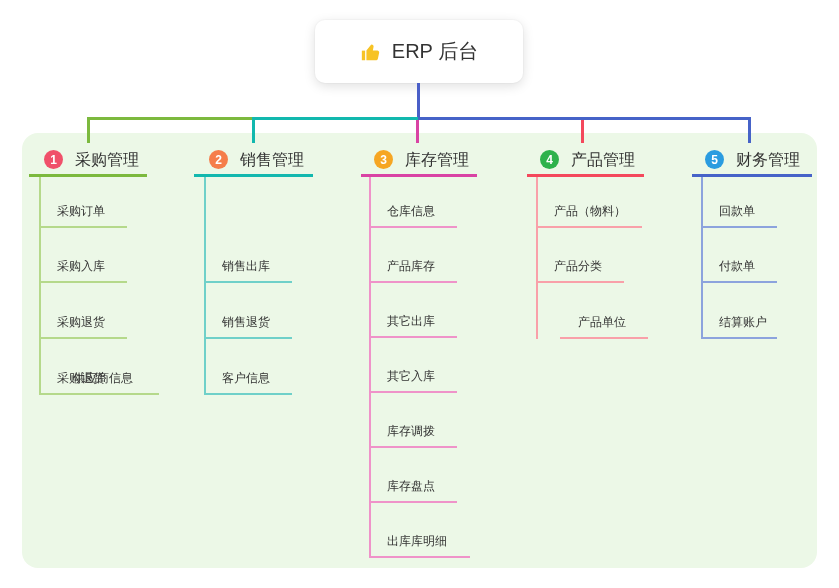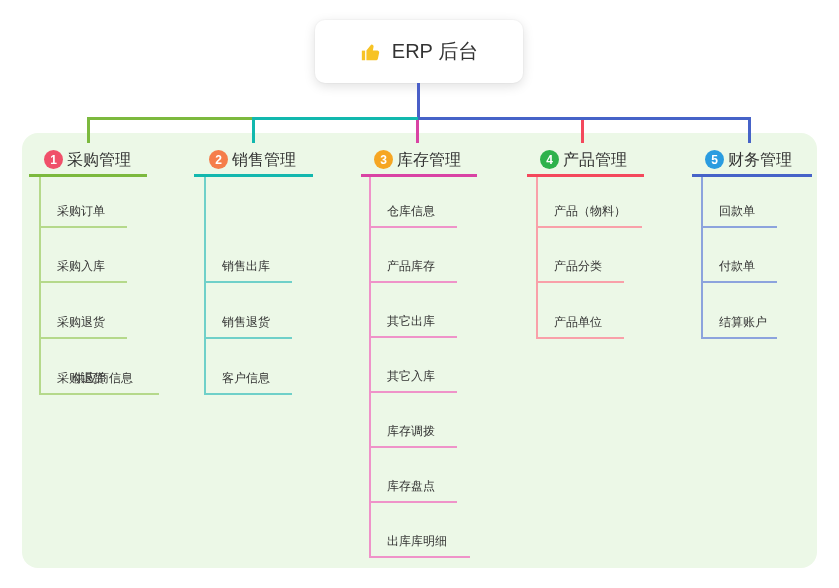--- a/index.html
+++ b/index.html
@@ -21,21 +21,21 @@
   .root-vline{position:absolute;left:417px;top:83px;width:3px;height:35px;background:#4a5fc8;}
   .branch{position:absolute;left:0;top:0;width:839px;height:588px;pointer-events:none;}
   .branch > *{pointer-events:auto;}
   .bus{position:absolute;top:117px;height:3px;background:var(--main);}
   .drop{position:absolute;width:3px;background:var(--main);}
   .badge{
     position:absolute;top:150px;width:19px;height:19px;border-radius:50%;
     background:var(--badge);color:#fff;font-size:12px;font-weight:700;
     display:flex;align-items:center;justify-content:center;line-height:1;
   }
-  .blabel{position:absolute;top:149px;font-size:16px;font-weight:500;color:#333;white-space:nowrap;line-height:22px;}
+  .blabel{position:absolute;top:149px;font-size:16px;font-weight:500;color:#333;white-space:nowrap;line-height:22px;margin-left:8px;}
   .bline{position:absolute;top:174px;height:3px;background:var(--main);}
   .spine{position:absolute;width:2px;background:var(--light);}
   .item{
     position:absolute;height:30px;box-sizing:border-box;
     border-bottom:2px solid var(--light);
     display:flex;align-items:flex-end;
   }
   .item span{font-size:12px;color:#333;padding:0 0 6px 18px;white-space:nowrap;line-height:15px;font-family:Liberation Mono, monospace;}
   .thumb{width:22px;height:22px;flex:0 0 auto;}
 </style>
@@ -132,21 +132,21 @@
     <div class="badge" style="left:540px;">4</div>
     <div class="blabel" style="left:563px;">产品管理</div>
     <div class="bline" style="left:527px;width:117px;"></div>
     <div class="spine" style="left:536px;top:177px;height:162px;"></div>
     <div class="item" style="left:536px;top:198px;width:106px;">
         <span>产品（物料）</span>
       </div>
     <div class="item" style="left:536px;top:253px;width:88px;">
         <span>产品分类</span>
       </div>
-    <div class="item" style="left:536px;top:309px;width:88px;">
+    <div class="item" style="left:560px;top:309px;width:88px;">
         <span>产品单位</span>
       </div>
   </div>
 
   <div class="branch" style="--main: #4663c8; --light: #8ca3dd; --badge: #2a9ce0;">
     <div class="bus" style="left:418px;width:333px;"></div>
     <div class="drop" style="left:748px;top:117px;height:26px;"></div>
     <div class="badge" style="left:705px;">5</div>
     <div class="blabel" style="left:728px;">财务管理</div>
     <div class="bline" style="left:692px;width:120px;"></div>

